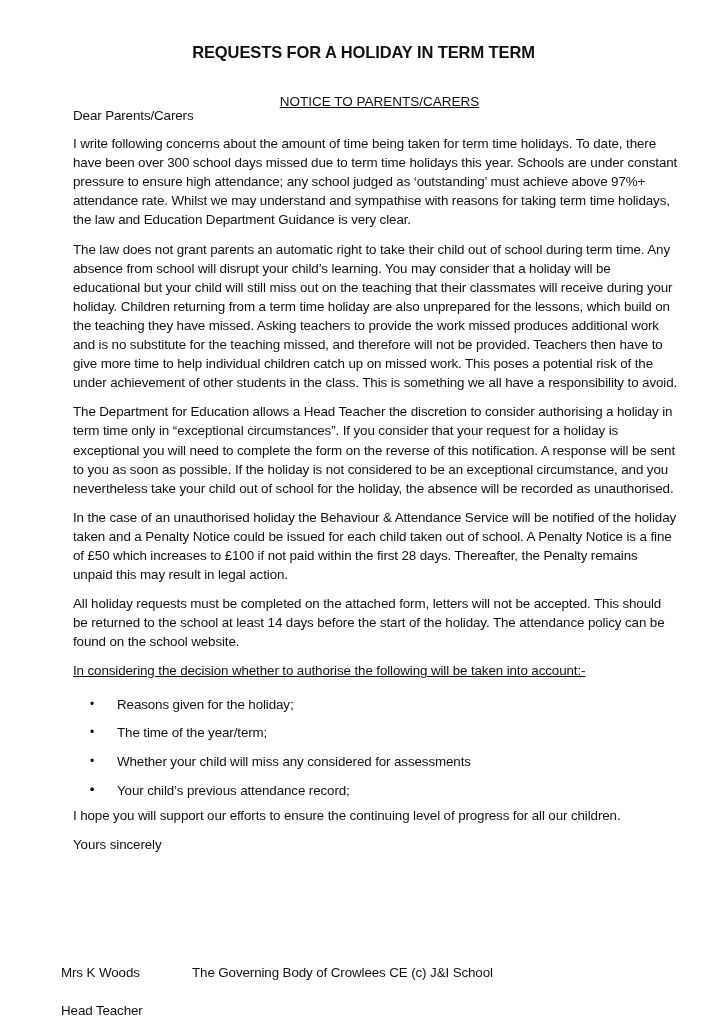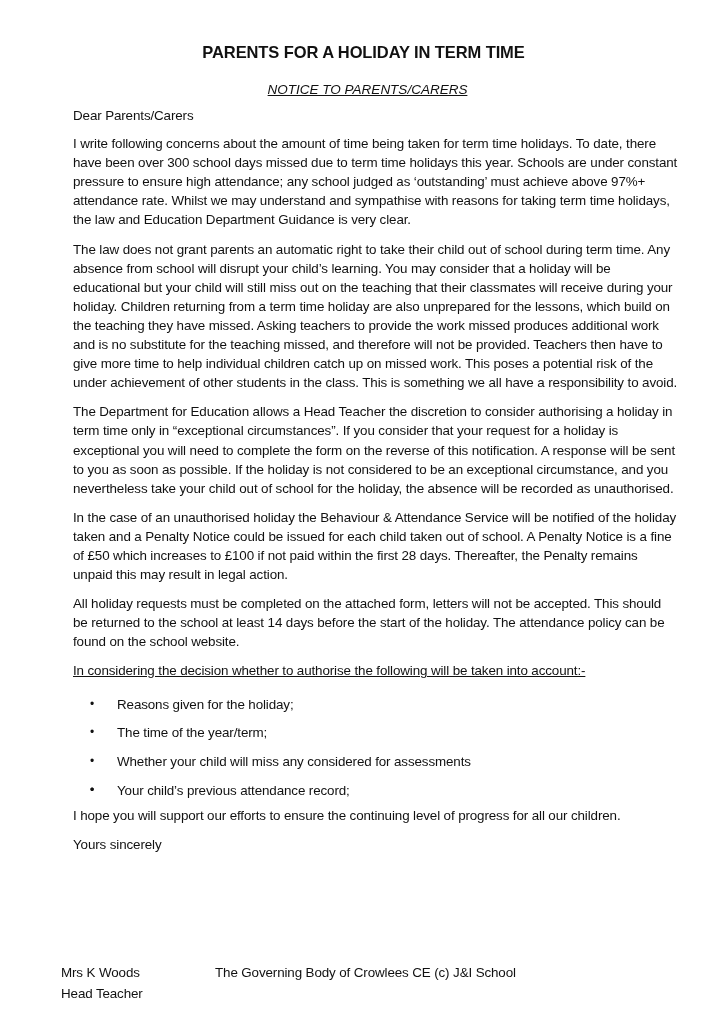--- a/index.html
+++ b/index.html
@@ -34,23 +34,22 @@
       line-height: 22px;
     }
     .subtitle {
       position: absolute;
       left: 0;
       width: 605px;
       top: 77px;
       text-align: center;
       font-size: 13.5px;
       text-decoration: underline;
-      margin: 4px;
+      margin: 16px;
       line-height: 18px;
-      font-style: italic;
     }
     .body {
       position: absolute;
       left: 12px;
       top: 106px;
       width: 605px;
       font-size: 13.4px;
       line-height: 19.1px;
       letter-spacing: -0.12px;
     }
@@ -86,32 +85,31 @@
       position: absolute;
       left: 0;
       top: 963px;
       width: 605px;
       font-size: 13.4px;
       line-height: 19px;
       letter-spacing: -0.12px;
     }
     .sign-row {
       display: flex;
-      margin-bottom: 2px;
-      gap: 23px;
+      margin-bottom: 19px;
     }
     .sign-name {
       width: 131px;
     }
   </style>
 </head>
 <body>
 
 <div class="page">
-  <h1 class="title">PARENTS FOR A HOLIDAY IN TERM TIME</h1>
+  <h1 class="title">REQUESTS FOR A HOLIDAY IN TERM TERM</h1>
   <div class="subtitle">NOTICE TO PARENTS/CARERS</div>
 
   <div class="body">
     <p class="salutation">Dear Parents/Carers</p>
 
     <p><span>I write following concerns about the amount of time being taken for term time holidays. To date, there have been over 300 school days missed due to </span><span class="bold">term time holidays</span><span> this year. Schools are under constant pressure to ensure high attendance; any school judged as ‘outstanding’ must achieve above 97%+ attendance rate. Whilst we may understand and sympathise with reasons for taking term time holidays, the law and Education Department Guidance is very clear.</span></p>
 
     <p>The law does not grant parents an automatic right to take their child out of school during term time. Any absence from school will disrupt your child’s learning.  You may consider that a holiday will be educational but your child will still miss out on the teaching that their classmates will receive during your holiday.  Children returning from a term time holiday are also unprepared for the lessons, which build on the teaching they have missed. Asking teachers to provide the work missed produces additional work and is no substitute for the teaching missed, and therefore will not be provided. Teachers then have to give more time to help individual children catch up on missed work.  This poses a potential risk of the under achievement of other students in the class.  This is something we all have a responsibility to avoid.</p>
 
     <p>The Department for Education allows a Head Teacher the discretion to consider authorising a holiday in term time only in “exceptional circumstances”.  If you consider that your request for a holiday is exceptional you will need to complete the form on the reverse of this notification.  A response will be sent to you as soon as possible.  If the holiday is not considered to be an exceptional circumstance, and you nevertheless take your child out of school for the holiday, the absence will be recorded as unauthorised.</p>

